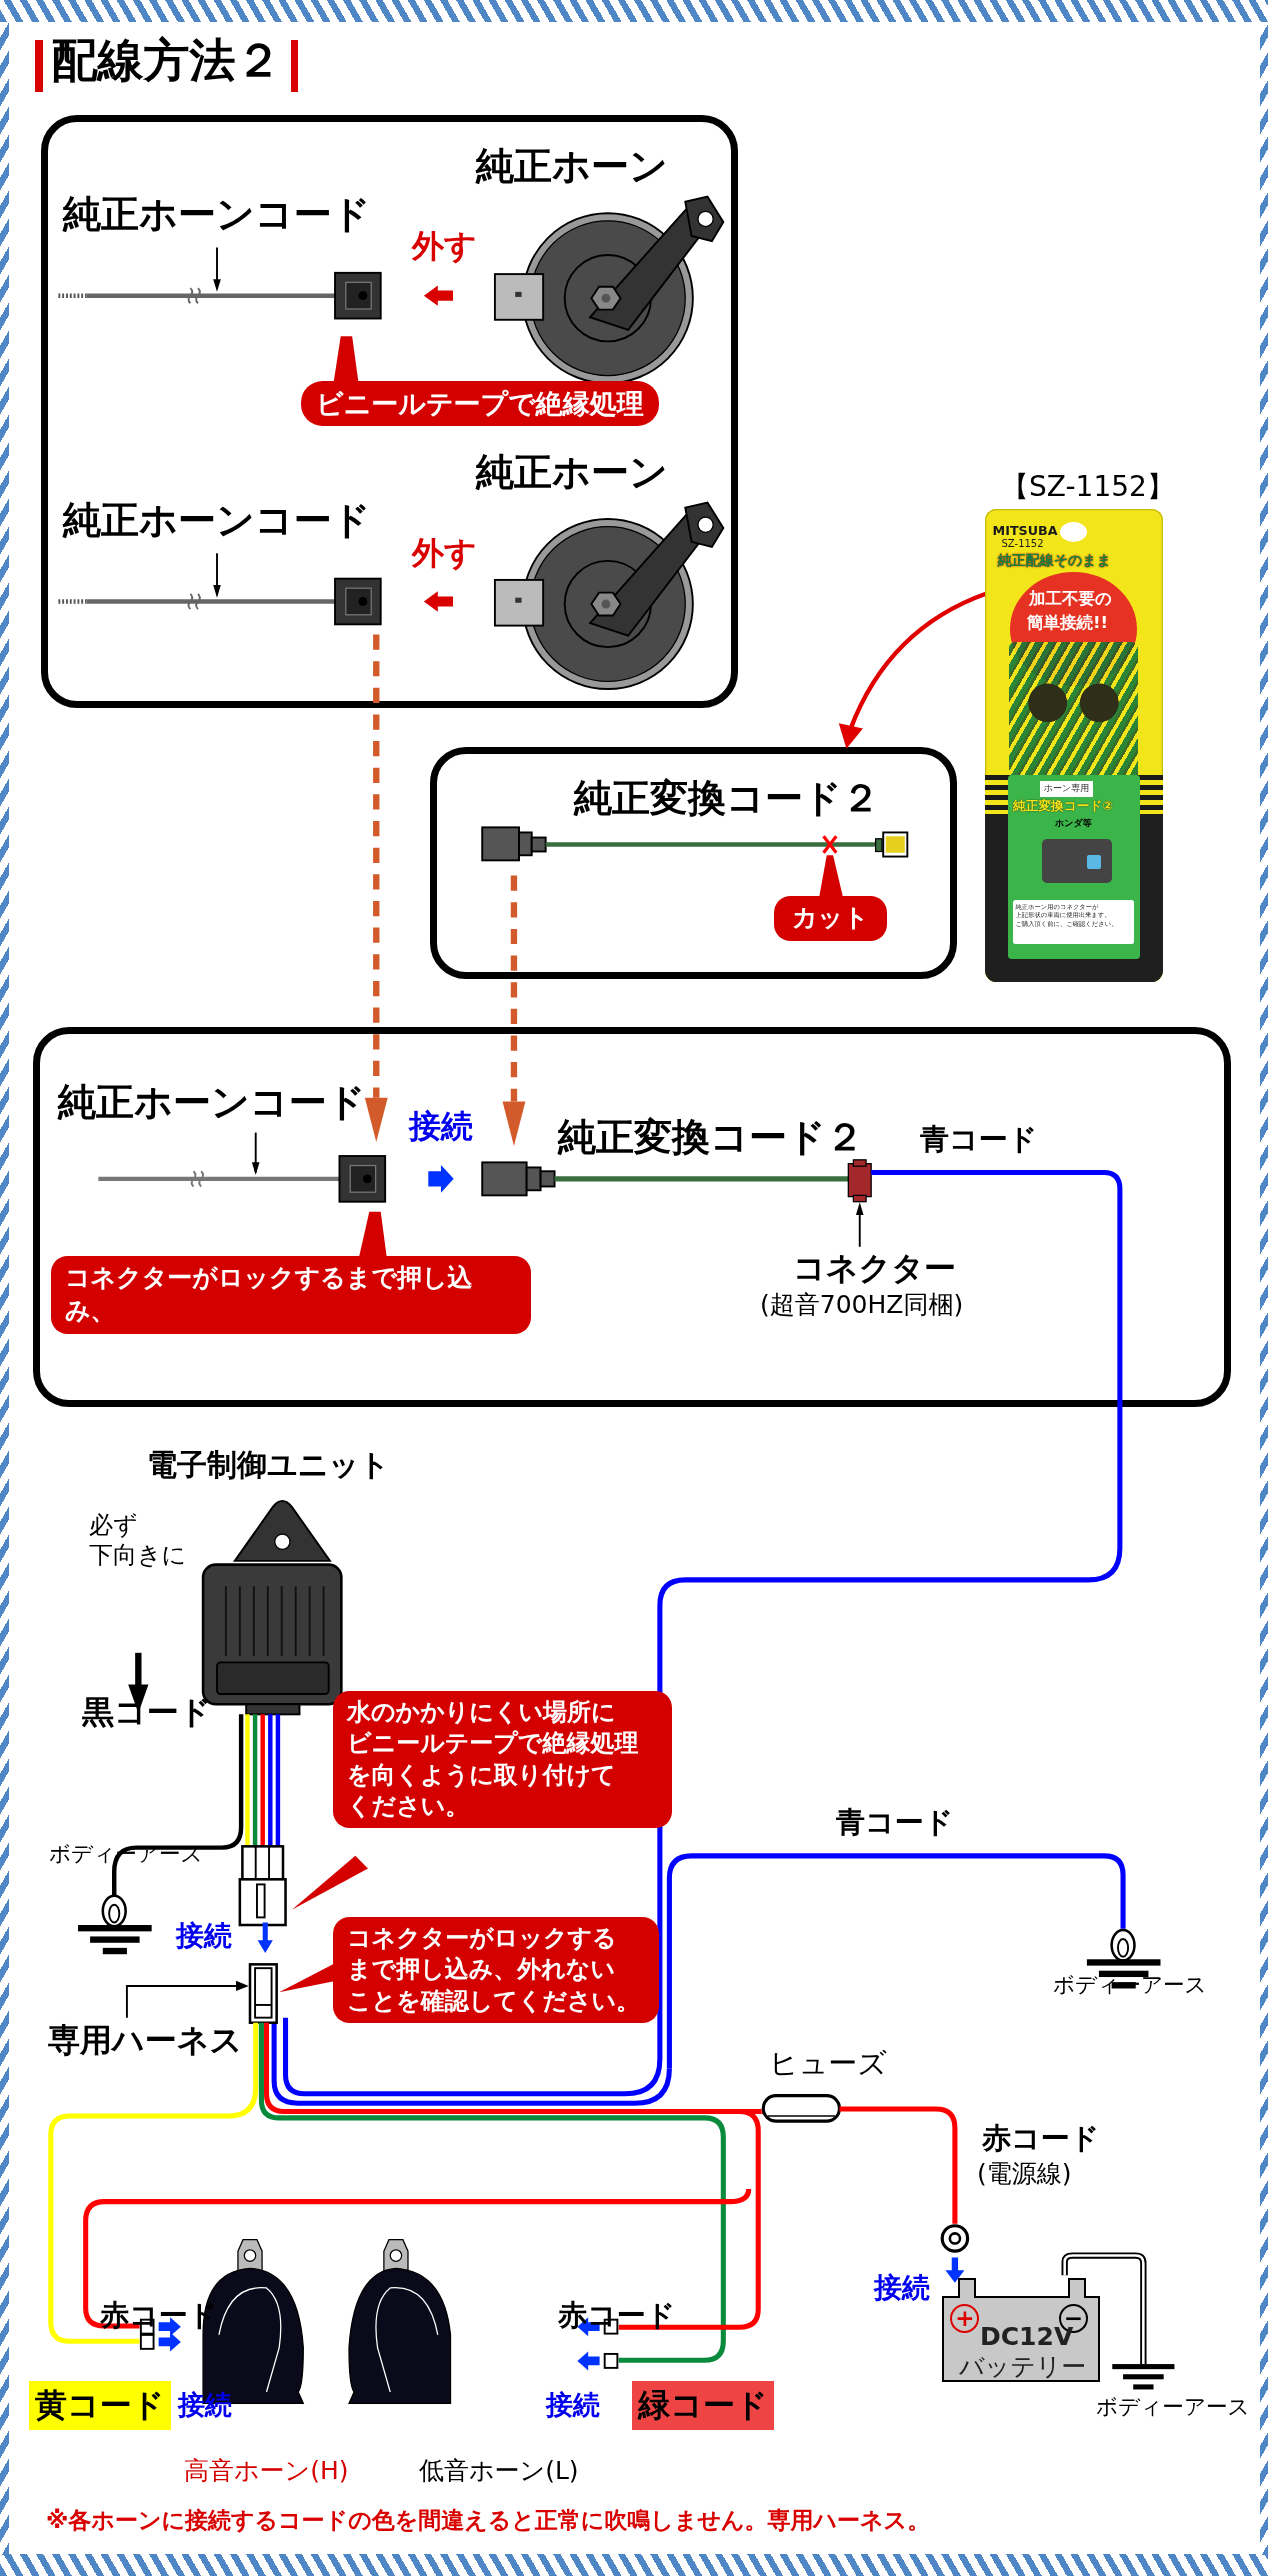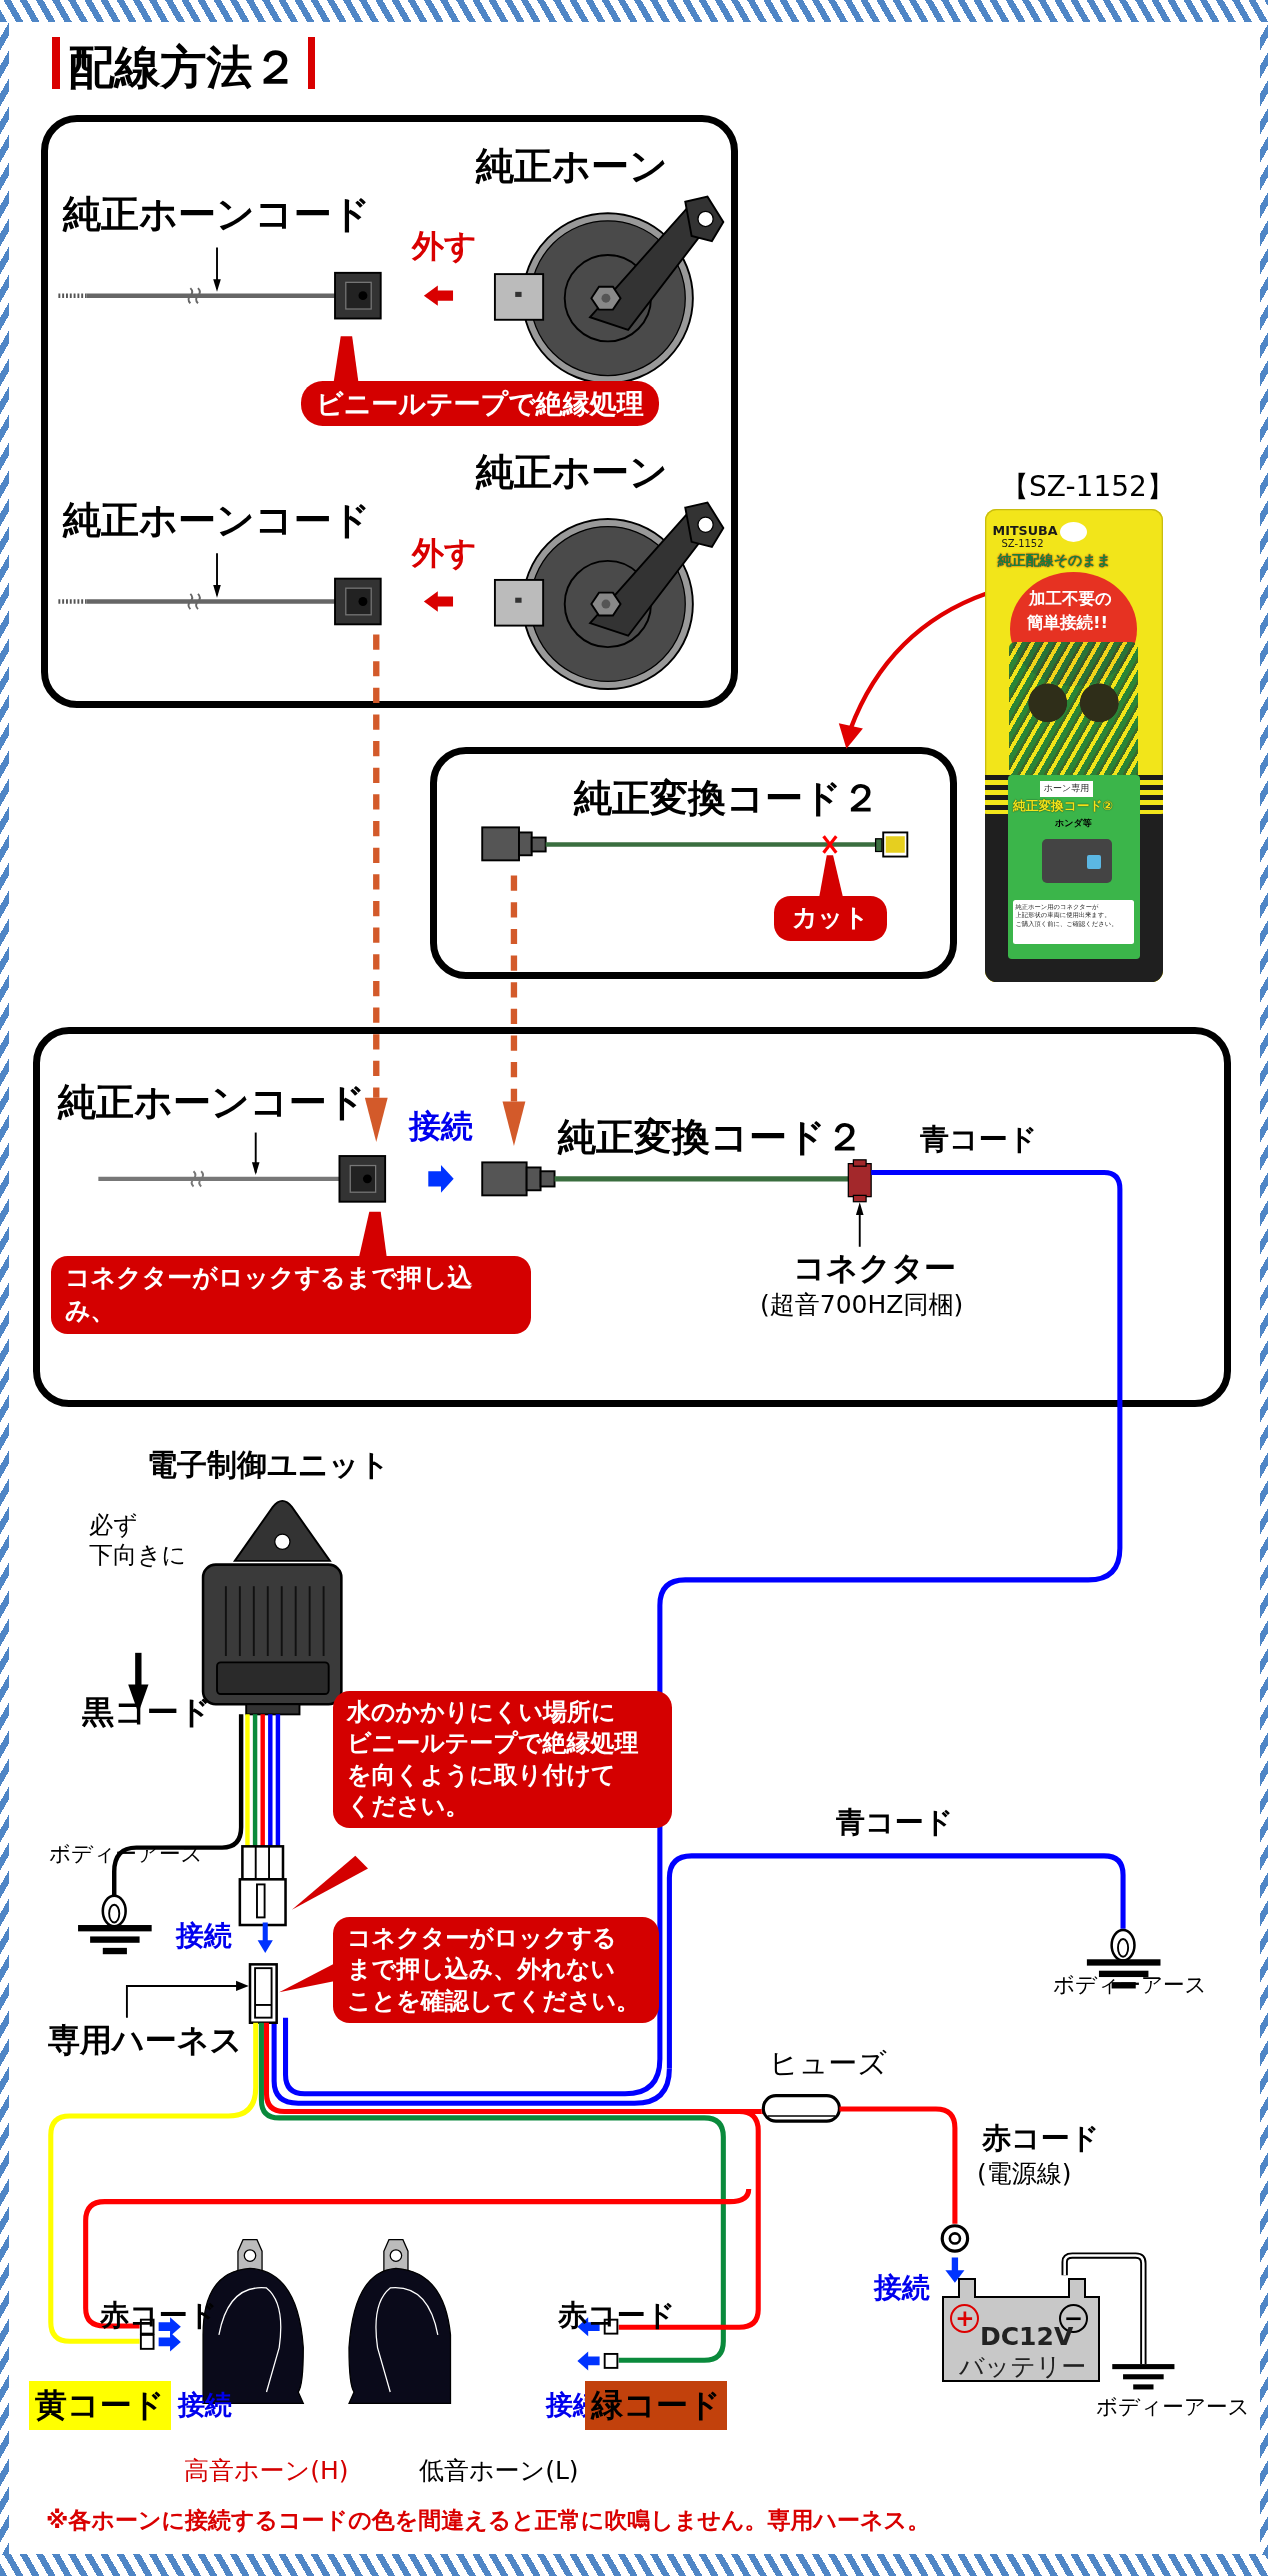--- a/index.html
+++ b/index.html
@@ -8,22 +8,22 @@
   .frame-stripe { position:absolute; }
   #stripe-top { left:0; top:0; width:1269px; height:21.6px;
     background:repeating-linear-gradient(60deg,#4f86c6 0 6.3px,#ffffff 6.3px 14px); }
   #stripe-bottom { left:0; bottom:0; width:1269px; height:21.6px;
     background:repeating-linear-gradient(60deg,#4f86c6 0 6.3px,#ffffff 6.3px 14px); }
   #stripe-left { left:0; top:21.6px; width:9px; height:2533px;
     background:repeating-linear-gradient(-60deg,#4f86c6 0 6.3px,#ffffff 6.3px 14px); }
   #stripe-right { right:0; top:21.6px; width:9px; height:2533px;
     background:repeating-linear-gradient(-60deg,#4f86c6 0 6.3px,#ffffff 6.3px 14px); }
   .abs { position:absolute; }
-  .title { left:35px; top:37px; height:55px; display:flex; align-items:flex-start; font-weight:bold;
-           font-size:46px; color:#000;margin-left:17px; }
+  .title { left:35px; top:37px; height:55px; display:flex; align-items:flex-end; font-weight:bold;
+           font-size:46px; color:#000; }
   .title .bar { width:7.6px; height:52px; background:#d90000; display:inline-block; }
   .title .txt { padding:0 9px; }
   .box { position:absolute; border:7.6px solid #000; border-radius:36px; background:#fff; }
   .lbl { position:absolute; font-weight:bold; color:#000; white-space:nowrap; }
   .big { font-size:38px; }
   .mid { font-size:32px; }
   .sm  { font-size:24px; font-weight:normal; }
   .red { color:#d90000; }
   .blue { color:#0000ee; }
   .bubble { position:absolute; background:#d40000; color:#fff; font-weight:bold; border-radius:16.5px;
@@ -403,17 +403,17 @@
 </div>
 <div class="lbl sm" style="left:1096px;top:2392px;font-size:21.6px;">ボディーアース</div>
 
 <div class="lbl mid" style="left:100px;top:2296px;font-size:29px;">赤コード</div>
 <div class="tag" style="left:28.6px;top:2381px;background:#ffff00;color:#000;">黄コード</div>
 <div class="lbl blue" style="left:178px;top:2387px;font-size:27px;">接続</div>
 <div class="lbl" style="left:184px;top:2454px;font-size:25px;font-weight:normal;color:#d40000;">高音ホーン(H)</div>
 
 <div class="lbl mid" style="left:558px;top:2296px;font-size:29px;">赤コード</div>
 <div class="lbl blue" style="left:546px;top:2387px;font-size:27px;">接続</div>
-<div class="tag" style="left:585px;top:2381px;background:#c2410c;color:#000;">緑コード</div>
+<div class="tag" style="left:632px;top:2381px;background:#ef4444;color:#000;">緑コード</div>
 <div class="lbl" style="left:419px;top:2454px;font-size:25px;font-weight:normal;color:#000000;">低音ホーン(L)</div>
 
 <div class="lbl red" style="left:46px;top:2505px;font-size:23px;">※各ホーンに接続するコードの色を間違えると正常に吹鳴しません。専用ハーネス。</div>
 
 
 </body></html>

